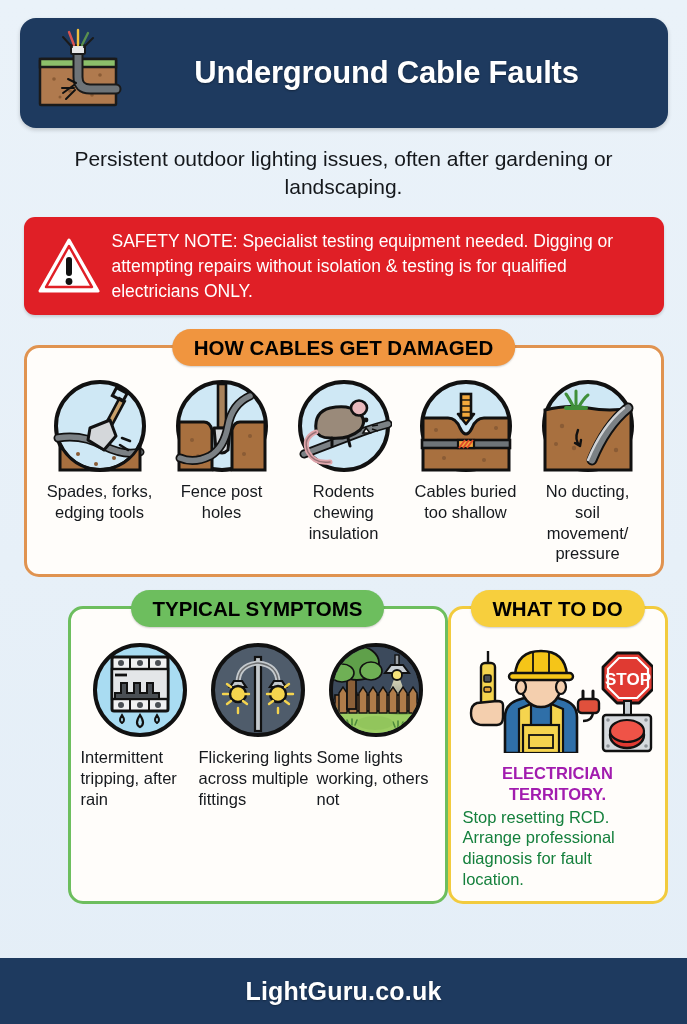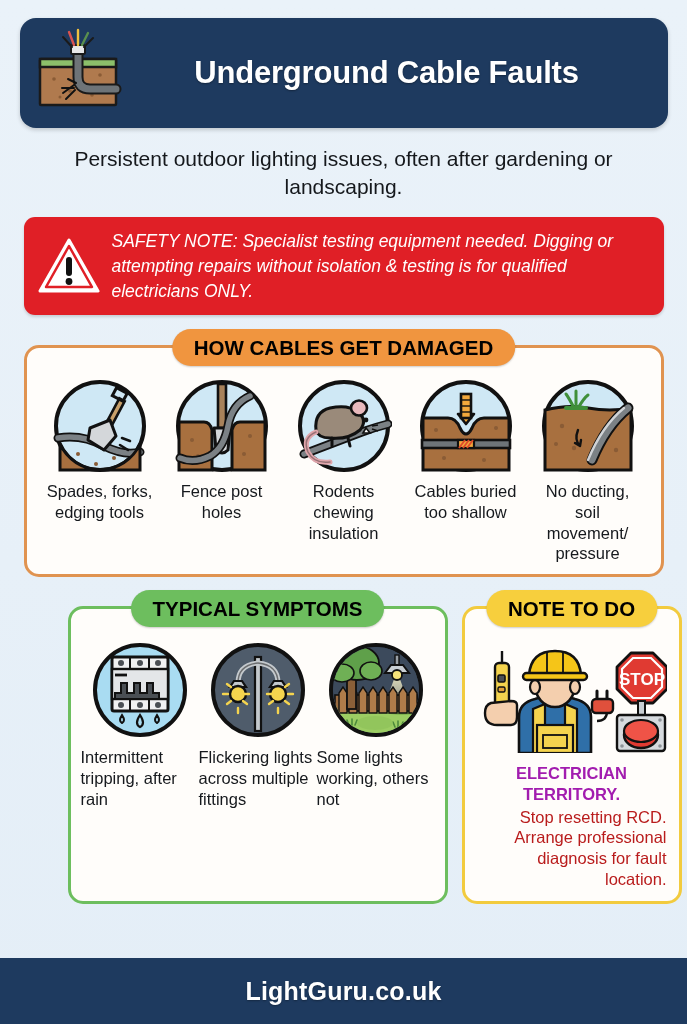--- a/index.html
+++ b/index.html
@@ -48,21 +48,20 @@
 
   
   .safety {
     margin-top: 17px;
     width: 640px; min-height: 98px;
     background: #e01f26;
     border-radius: 11px;
     display: flex; align-items: center;
     padding: 10px 28px 10px 12px;
     box-shadow: 0 2px 3px rgba(0,0,0,.15);
-    font-style: italic;
   }
   .safety-icon { width: 66px; height: 62px; flex: 0 0 66px; }
   .safety-text {
     margin-left: 10px;
     color: #ffffff; font-size: 17.5px;
     line-height: 1.42; font-weight: 500;
   }
 
   
   .panel {
@@ -93,21 +92,21 @@
   .damage-item { width: 118px; display: flex; flex-direction: column; align-items: center; }
   .circ { width: 96px; height: 96px; flex: 0 0 96px; }
   .damage-cap {
     margin-top: 7px; text-align: center;
     font-size: 16.5px; line-height: 1.25; color: #16191d;
   }
 
   
   .lower {
     margin-top: 29px;
-    width: 552px; display: flex; gap: 14px;
+    width: 552px; display: flex; 
   }
   .symptoms-panel {
     width: 386px; height: 298px;
     border-color: #6dbe5e;
     padding: 32px 8px 8px;
   }
   .pill-symptoms { background: #6dbe5e; }
   .symptoms-row { display: flex; justify-content: space-around; padding: 0 2px; }
   .symptom-item { width: 118px; display: flex; flex-direction: column; align-items: center; }
   .scirc { width: 98px; height: 98px; flex: 0 0 98px; }
@@ -123,22 +122,22 @@
     display: flex; flex-direction: column; align-items: center;
   }
   .pill-what { background: #f7cf3d; }
   .wtd-art { width: 190px; height: 108px; }
   .wtd-head {
     margin-top: 10px; text-align: center;
     font-size: 16.5px; font-weight: bold; color: #a21caf;
     line-height: 1.22;
   }
   .wtd-body {
-    margin-top: 3px; text-align: right;
-    font-size: 16.5px; color: #b91c1c; line-height: 1.26;
+    margin-top: 3px; text-align: left;
+    font-size: 16.5px; color: #15803d; line-height: 1.26;
   }
 
   
   .footer {
     position: absolute; left: 0; bottom: 0;
     width: 687px; height: 66px;
     background: #1e3a5f;
     display: flex; align-items: center; justify-content: center;
   }
   .footer-text {
@@ -428,21 +427,21 @@
               </g>
             </svg>
           </div>
           <div class="symptom-cap">Some lights working, others not</div>
         </div>
 
       </div>
     </div>
 
     <div class="panel whattodo-panel">
-      <div class="pill pill-what">NOTE TO DO</div>
+      <div class="pill pill-what">WHAT TO DO</div>
       <div class="wtd-art">
         <svg viewBox="0 0 190 108" width="190" height="108">
 
           <rect x="18" y="18" width="14" height="44" rx="4" fill="#f5d44e" stroke="#111" stroke-width="2.4"></rect>
           <path d="M25 18 v-12" stroke="#111" stroke-width="2.4"></path>
           <rect x="21" y="30" width="7" height="7" rx="1.5" fill="#4a4f54" stroke="#111" stroke-width="1.6"></rect>
           <rect x="21" y="42" width="7" height="5" rx="1.5" fill="#e0a13a" stroke="#111" stroke-width="1.4"></rect>
 
           <path d="M14 58 q-6 2 -6 10 q0 12 12 12 h14 q6 0 6 -8 v-12 q0 -4 -6 -4 z" fill="#f4cfae" stroke="#111" stroke-width="2.4"></path>
 

